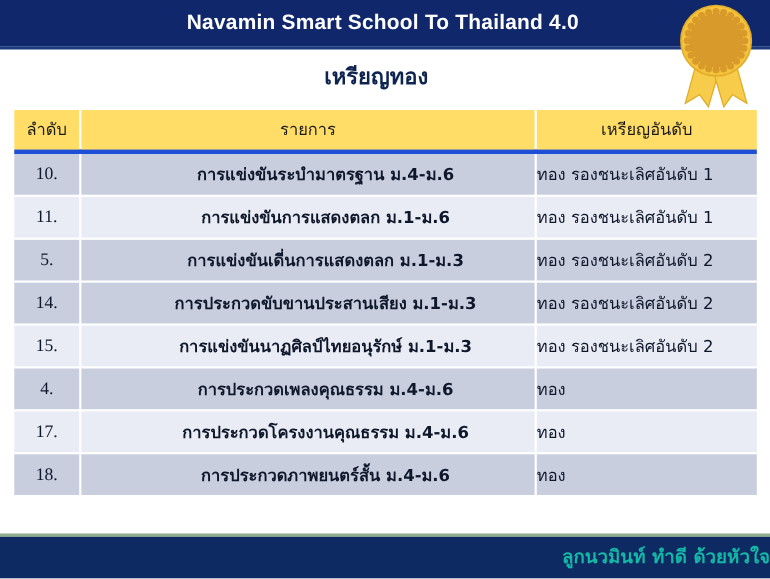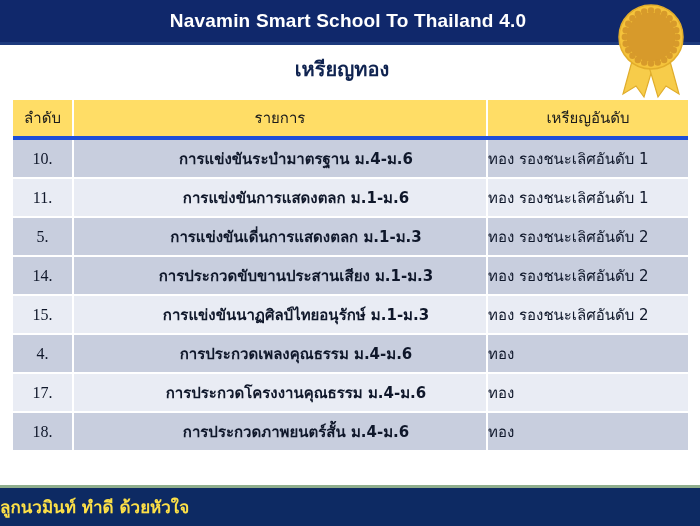--- a/index.html
+++ b/index.html
@@ -140,22 +140,22 @@
     height: 3px;
     background: #8fae8d;
   }
   .footer-bar {
     position: absolute;
     left: 0;
     top: 488px;
     width: 700px;
     height: 38px;
     background: #0d2a63;
-    color: #fde047;
-    text-align: left;
+    color: #14b8a6;
+    text-align: right;
     line-height: 38px;
     font-size: 17px;
     font-weight: bold;
     font-family: "DejaVu Sans", "Liberation Sans", sans-serif;
     box-sizing: border-box;
   }
 </style>
 </head>
 <body>
 

